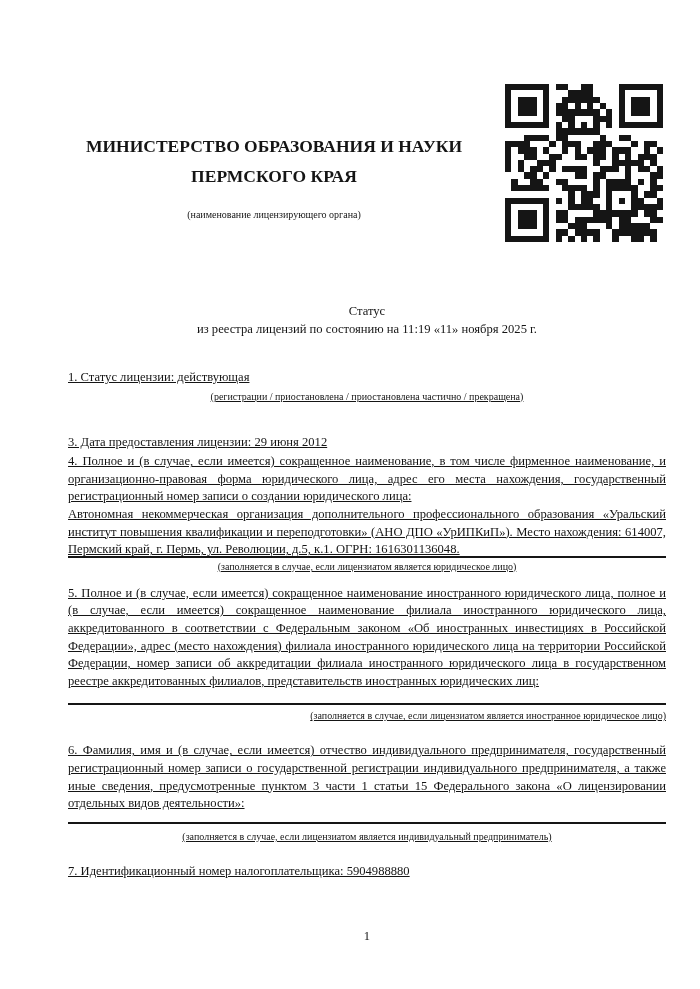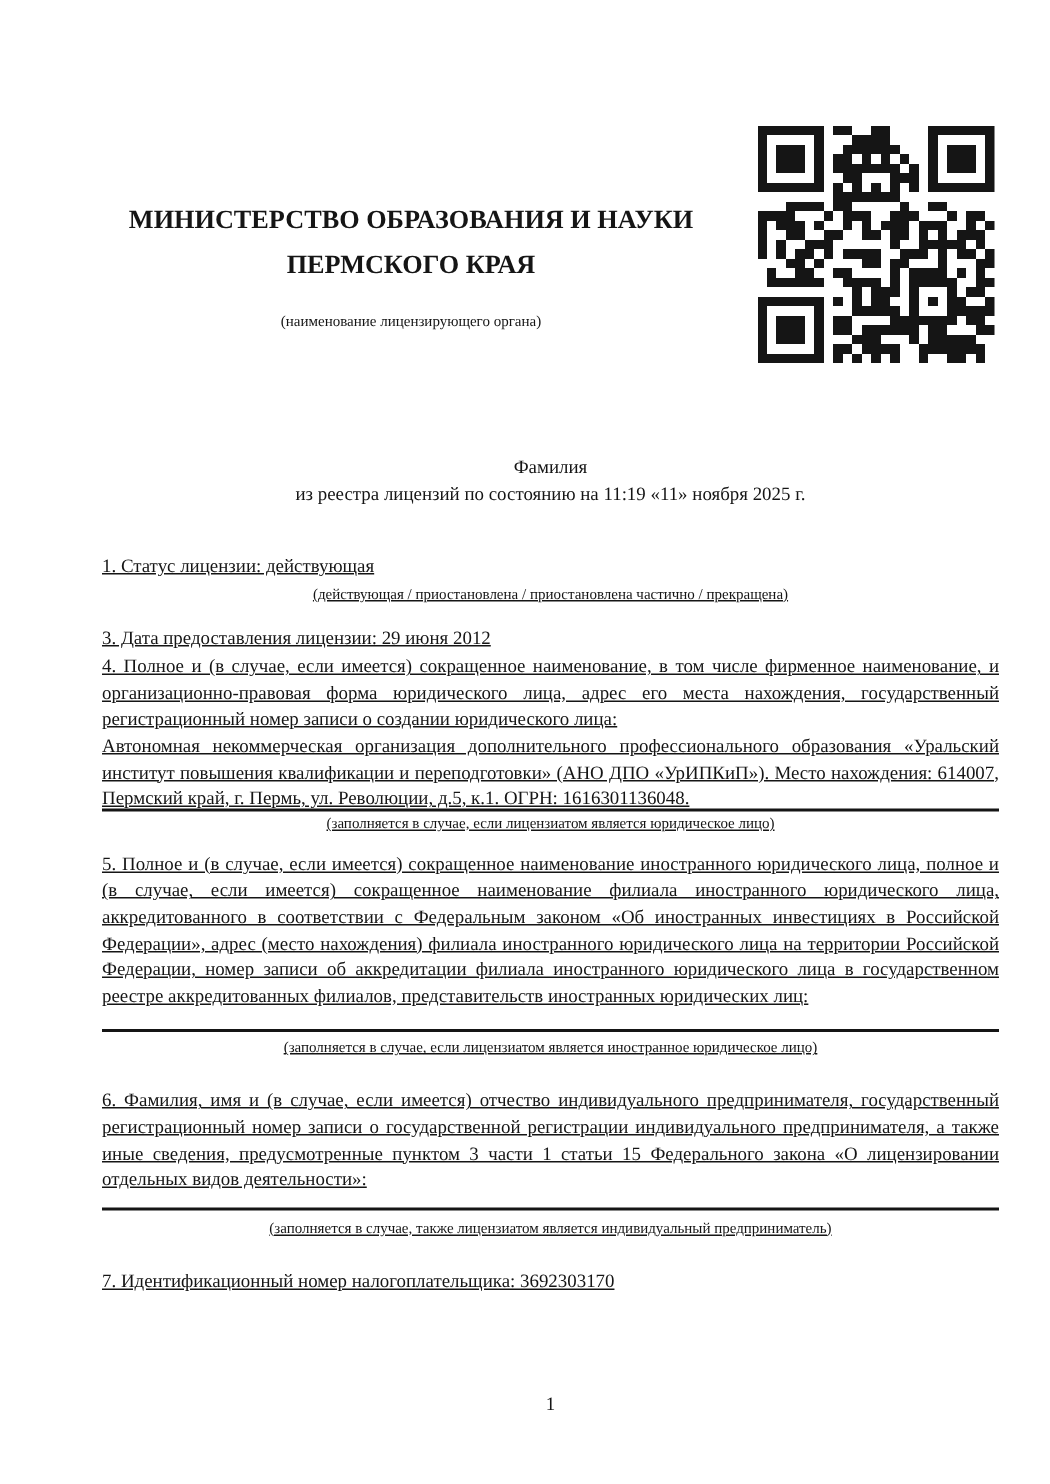--- a/index.html
+++ b/index.html
@@ -13,26 +13,26 @@
   .ministry-name{font-weight:bold;font-size:17.5px;line-height:30px;}
   .ministry-caption{font-size:10px;line-height:14px;margin-top:17px;}
   .qr{position:absolute;left:505px;top:84px;width:158px;height:158px;}
   .qr svg{display:block;}
   .doc-title{position:absolute;left:68px;top:303px;width:598px;text-align:center;}
   .content{position:absolute;left:68px;top:369px;width:598px;text-decoration:underline;}
   .just{text-align:justify;}
   .caption{font-size:10px;line-height:15px;text-align:center;margin-top:2px;}
   .rule{border-top:2px solid #151515;height:0;margin-top:-3px;}
   .m-i2{margin-top:19px;}
-  .m-i3{margin-top:13px;}
+  .m-i3{margin-top:30px;}
   .m-i4{margin-top:2px;}
   .cap-4{margin-top:1px;}
   .m-i5{margin-top:11px;}
   .r2{margin-top:13px;}
-  .cap-5{margin-top:3px;}
+  .cap-5{margin-top:3px;text-align:right;}
   .m-i6{margin-top:19px;}
   .r3{margin-top:9px;}
   .cap-6{margin-top:5px;}
   .m-i7{margin-top:19px;}
   .page-number{position:absolute;left:68px;top:928px;width:598px;text-align:center;font-size:12.6px;}
 </style>
 </head>
 <body>
 
 <div class="page">
@@ -391,41 +391,41 @@
           <rect x="14" y="24" width="1" height="1"></rect>
           <rect x="17" y="24" width="1" height="1"></rect>
           <rect x="20" y="24" width="1" height="1"></rect>
           <rect x="21" y="24" width="1" height="1"></rect>
           <rect x="23" y="24" width="1" height="1"></rect>
         </g>
       </svg>
     </div>
 
   <div class="doc-title">
-    <div>Фамилия</div>
+    <div>Статус</div>
     <div>из реестра лицензий по состоянию на 11:19 «11» ноября 2025 г.</div>
   </div>
 
   <div class="content">
     <p class="item">1. Статус лицензии: действующая</p>
-    <p class="caption">(действующая / приостановлена / приостановлена частично / прекращена)</p>
+    <p class="caption">(регистрации / приостановлена / приостановлена частично / прекращена)</p>
 
 
     <p class="item m-i3">3. Дата предоставления лицензии: 29 июня 2012</p>
 
     <p class="item just m-i4">4. Полное и (в случае, если имеется) сокращенное наименование, в том числе фирменное наименование, и организационно-правовая форма юридического лица, адрес его места нахождения, государственный регистрационный номер записи о создании юридического лица:</p>
     <p class="item just">Автономная некоммерческая организация дополнительного профессионального образования «Уральский институт повышения квалификации и переподготовки» (АНО ДПО «УрИПКиП»). Место нахождения: 614007, Пермский край, г. Пермь, ул. Революции, д.5, к.1. ОГРН: 1616301136048.</p>
     <div class="rule r1"></div>
     <p class="caption cap-4">(заполняется в случае, если лицензиатом является юридическое лицо)</p>
 
     <p class="item just m-i5">5. Полное и (в случае, если имеется) сокращенное наименование иностранного юридического лица, полное и (в случае, если имеется) сокращенное наименование филиала иностранного юридического лица, аккредитованного в соответствии с Федеральным законом «Об иностранных инвестициях в Российской Федерации», адрес (место нахождения) филиала иностранного юридического лица на территории Российской Федерации, номер записи об аккредитации филиала иностранного юридического лица в государственном реестре аккредитованных филиалов, представительств иностранных юридических лиц:</p>
     <div class="rule r2"></div>
     <p class="caption cap-5">(заполняется в случае, если лицензиатом является иностранное юридическое лицо)</p>
 
     <p class="item just m-i6">6. Фамилия, имя и (в случае, если имеется) отчество индивидуального предпринимателя, государственный регистрационный номер записи о государственной регистрации индивидуального предпринимателя, а также иные сведения, предусмотренные пунктом 3 части 1 статьи 15 Федерального закона «О лицензировании отдельных видов деятельности»:</p>
     <div class="rule r3"></div>
-    <p class="caption cap-6">(заполняется в случае, также лицензиатом является индивидуальный предприниматель)</p>
-
-    <p class="item m-i7">7. Идентификационный номер налогоплательщика: 3692303170</p>
+    <p class="caption cap-6">(заполняется в случае, если лицензиатом является индивидуальный предприниматель)</p>
+
+    <p class="item m-i7">7. Идентификационный номер налогоплательщика: 5904988880</p>
   </div>
 
   <div class="page-number">1</div>
 </div>
 
 </body></html>

